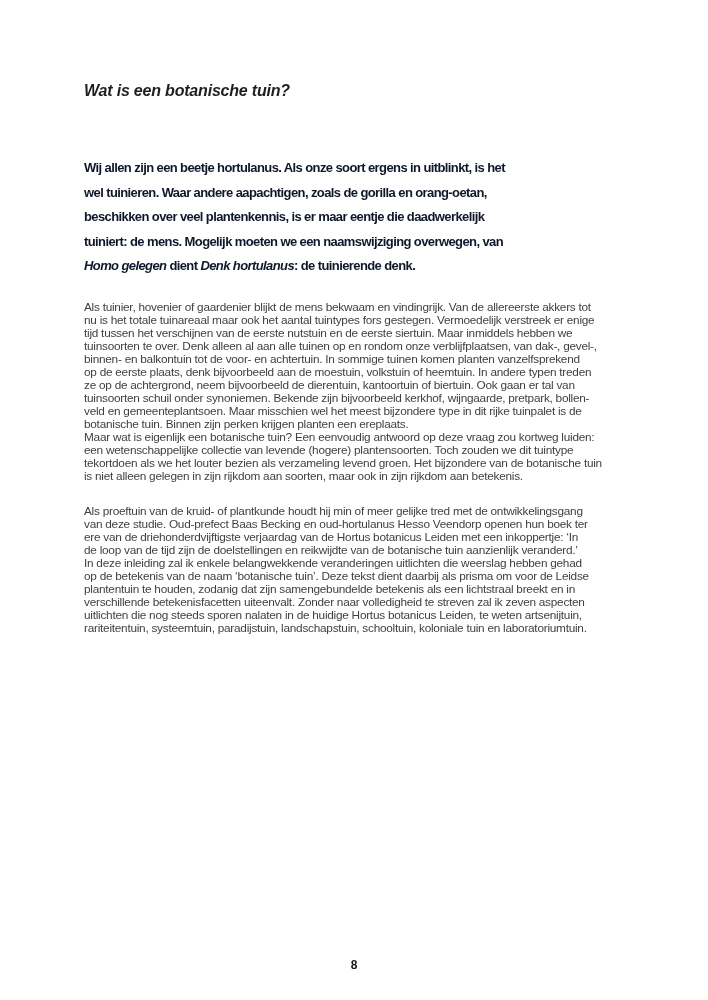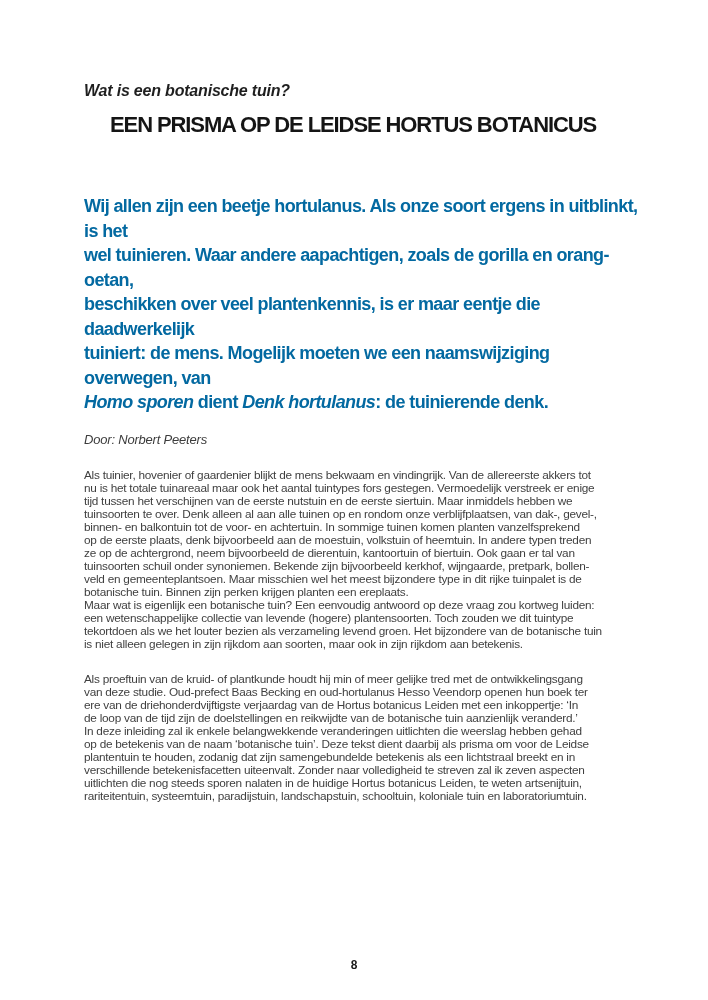--- a/index.html
+++ b/index.html
@@ -30,24 +30,24 @@
     margin: 12px 0 0 26px;
     font-weight: 700;
     font-size: 22px;
     letter-spacing: -1.1px;
     color: #151515;
     white-space: nowrap;
   }
   .intro {
     margin: 56px 0 16px 0;
     font-weight: 700;
-    font-size: 18px;
+    font-size: 13px;
     letter-spacing: -0.6px;
     line-height: 24.5px;
-    color: #0369a1;
+    color: #0f172a;
     white-space: pre-wrap;
     width: 560px;
   }
   .intro em {
     font-style: italic;
     font-weight: 700;
   }
   .byline {
     margin: 17px 0 0 0;
     font-style: italic;
@@ -78,29 +78,27 @@
     color: #1a1a1a;
   }
 </style>
 </head>
 <body>
 
 <div class="page">
 
   <p class="kicker">Wat is een botanische tuin?</p>
 
-  <h1 class="title">EEN PRISMA OP DE LEIDSE HORTUS BOTANICUS</h1>
 
   <p class="intro"><span>Wij allen zijn een beetje hortulanus. Als onze soort ergens in uitblinkt, is het
 wel tuinieren. Waar andere aapachtigen, zoals de gorilla en orang-oetan,
 beschikken over veel plantenkennis, is er maar eentje die daadwerkelijk
 tuiniert: de mens. Mogelijk moeten we een naamswijziging overwegen, van
-</span><em>Homo sporen</em><span> dient </span><em>Denk hortulanus</em><span>: de tuinierende denk.</span></p>
+</span><em>Homo gelegen</em><span> dient </span><em>Denk hortulanus</em><span>: de tuinierende denk.</span></p>
 
-  <p class="byline">Door: Norbert Peeters</p>
 
   <p class="body-par">Als tuinier, hovenier of gaardenier blijkt de mens bekwaam en vindingrijk. Van de allereerste akkers tot
 nu is het totale tuinareaal maar ook het aantal tuintypes fors gestegen. Vermoedelijk verstreek er enige
 tijd tussen het verschijnen van de eerste nutstuin en de eerste siertuin. Maar inmiddels hebben we
 tuinsoorten te over. Denk alleen al aan alle tuinen op en rondom onze verblijfplaatsen, van dak-, gevel-,
 binnen- en balkontuin tot de voor- en achtertuin. In sommige tuinen komen planten vanzelfsprekend
 op de eerste plaats, denk bijvoorbeeld aan de moestuin, volkstuin of heemtuin. In andere typen treden
 ze op de achtergrond, neem bijvoorbeeld de dierentuin, kantoortuin of biertuin. Ook gaan er tal van
 tuinsoorten schuil onder synoniemen. Bekende zijn bijvoorbeeld kerkhof, wijngaarde, pretpark, bollen-
 veld en gemeenteplantsoen. Maar misschien wel het meest bijzondere type in dit rijke tuinpalet is de

